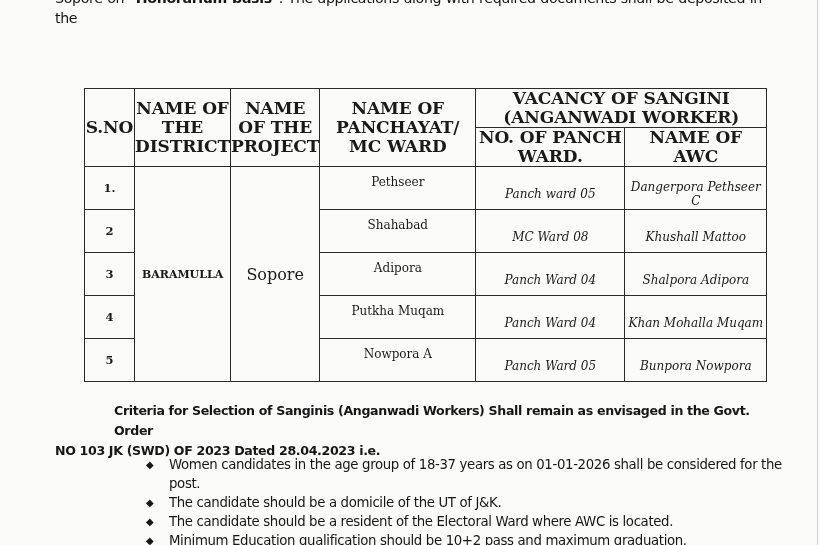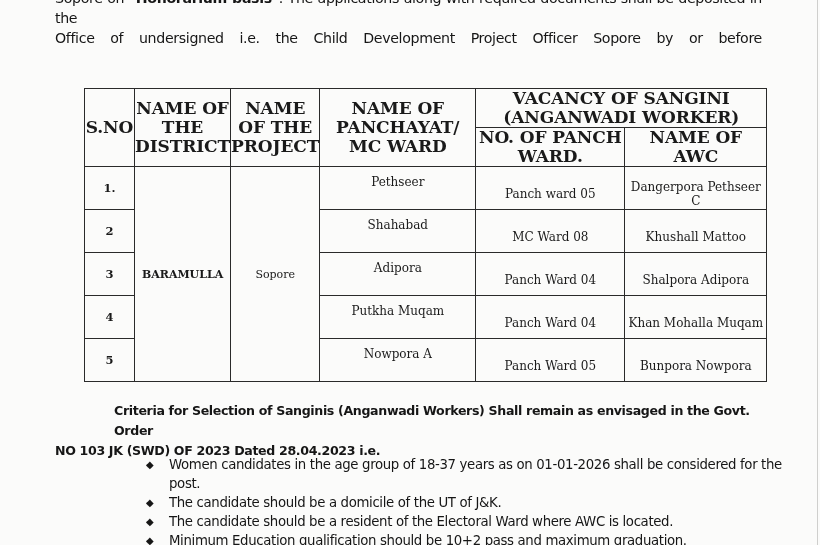--- a/index.html
+++ b/index.html
@@ -75,22 +75,23 @@
   .data-row .cell-sno { font-weight: bold; font-size: 11.5px; }
   .cell-panchayat span {
     display: block;
     position: relative;
     top: -6px;
   }
   .cell-ward span, .cell-awc span {
     display: block;
     position: relative;
     top: 6px;
-  }
-  .cell-district, .cell-project { font-size: 11px; }
+    font-style: italic;
+  }
+  .cell-district, .cell-project { font-size: 16px; }
   .cell-district { font-weight: bold; font-size: 11px; }
 
   .criteria {
     position: absolute;
     left: 55px;
     top: 401px;
     width: 720px;
     font-size: 12.6px;
     line-height: 20px;
     font-weight: bold;
@@ -121,21 +122,20 @@
     font-size: 10px;
   }
 </style>
 </head>
 <body>
 
 <div class="page-edge"></div>
 
 <div class="intro">
   <span class="justify-line"><span>Sopore on </span><b>"Honorarium basis"</b><span>. The applications along with required documents shall be deposited in the</span></span>
-  <span class="justify-line">Office of undersigned i.e. the Child Development Project Officer Sopore by or before</span>
 </div>
 
 <table class="vacancy-table">
   <colgroup>
     <col class="col-sno">
       <col class="col-district">
       <col class="col-project">
     <col class="col-panchayat">
       <col class="col-ward">
       <col class="col-awc">

